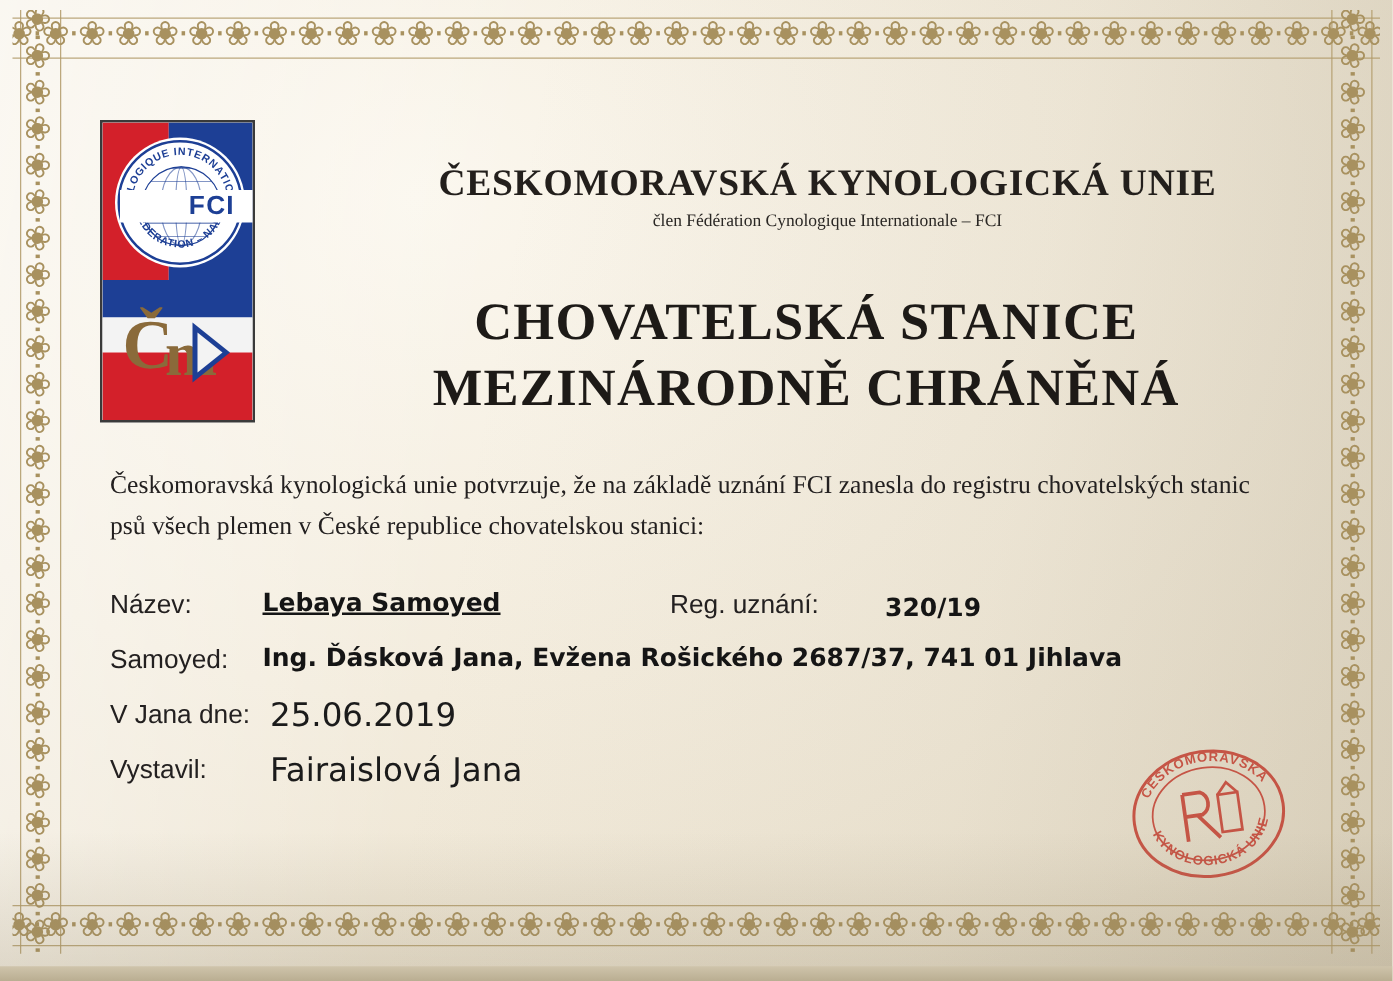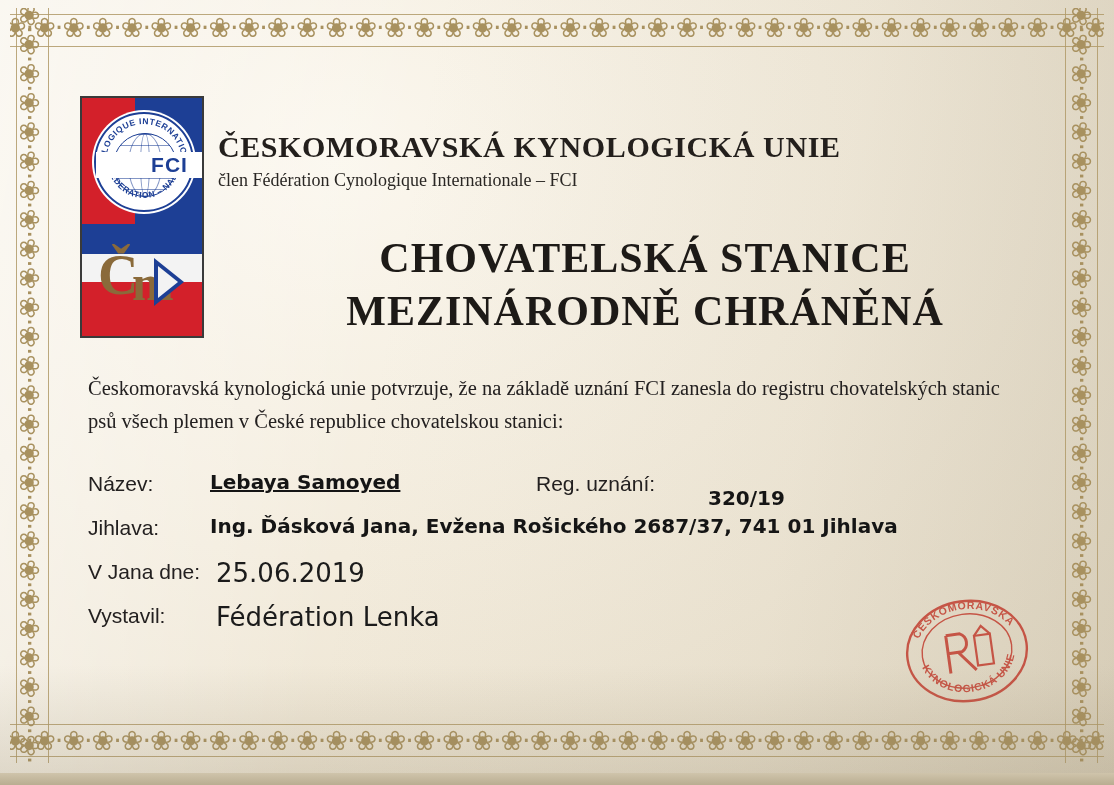--- a/index.html
+++ b/index.html
@@ -168,33 +168,34 @@
   .cmku-mark {
     position: absolute;
     left: 14px; top: 134px;
     width: 92px; height: 92px;
   }
   .cmku-mark svg { display: block; }
 
   
   .head-block {
     position: absolute;
-    left: 218px; top: 130px; width: 840px;
+    left: 242px; top: 130px; width: 840px;
+    text-align: center;
   }
   .org-title {
     font-family: "Liberation Serif", serif;
     font-size: 30px;
     font-weight: bold;
     letter-spacing: .6px;
     color: #231f1c;
     margin: 0;
   }
   .org-sub {
     font-family: "Liberation Serif", serif;
-    font-size: 18px;
+    font-size: 14px;
     color: #2a2724;
     margin: 6px 0 0 0;
   }
   .main-title {
     position: absolute;
     left: 210px; top: 232px; width: 870px;
     text-align: center;
     font-family: "Liberation Serif", serif;
     font-size: 42px;
     font-weight: bold;
@@ -237,21 +238,21 @@
     font-size: 20px;
     color: #151515;
   }
   .field-value.plain {
     font-weight: normal;
     font-size: 26px;
     color: #1b1b1b;
   }
   .value-name   { left: 122px; top: 0; text-decoration: underline; }
   .label-reg    { left: 448px; top: 2px; }
-  .value-reg    { left: 620px; top: 16px; }
+  .value-reg    { left: 620px; top: 4px; }
   .value-owner  { left: 122px; top: 0; }
   .value-date   { left: 122px; top: 0; }
   .value-issuer { left: 122px; top: 0; }
 
   
   .stamp {
     position: absolute;
     right: 80px;
     bottom: 78px;
     width: 134px;
@@ -346,32 +347,32 @@
   <div class="fields">
 
     <div class="field-row">
       <span class="field-label">Název:</span>
       <span class="field-value value-name">Lebaya Samoyed</span>
       <span class="field-label label-reg">Reg. uznání:</span>
       <span class="field-value value-reg">320/19</span>
     </div>
 
     <div class="field-row">
-      <span class="field-label">Jihlava:</span>
+      <span class="field-label">Samoyed:</span>
       <span class="field-value value-owner">Ing. Ďásková Jana, Evžena Rošického 2687/37, 741 01 Jihlava</span>
     </div>
 
     <div class="field-row">
       <span class="field-label">V Jana dne:</span>
       <span class="field-value plain value-date" style="left:128px;">25.06.2019</span>
     </div>
 
     <div class="field-row">
       <span class="field-label">Vystavil:</span>
-      <span class="field-value plain value-issuer" style="left:128px;">Fédération Lenka</span>
+      <span class="field-value plain value-issuer" style="left:128px;">Fairaislová Jana</span>
     </div>
 
   </div>
 
   <div class="stamp">
     <svg width="134" height="112" viewBox="0 0 134 112">
       <g transform="rotate(-8 67 56)">
         <ellipse cx="67" cy="56" rx="60" ry="50" fill="none" stroke="#c0392b" stroke-width="2.4"></ellipse>
         <ellipse cx="67" cy="56" rx="45" ry="37" fill="none" stroke="#c0392b" stroke-width="1.4"></ellipse>
         <defs>

